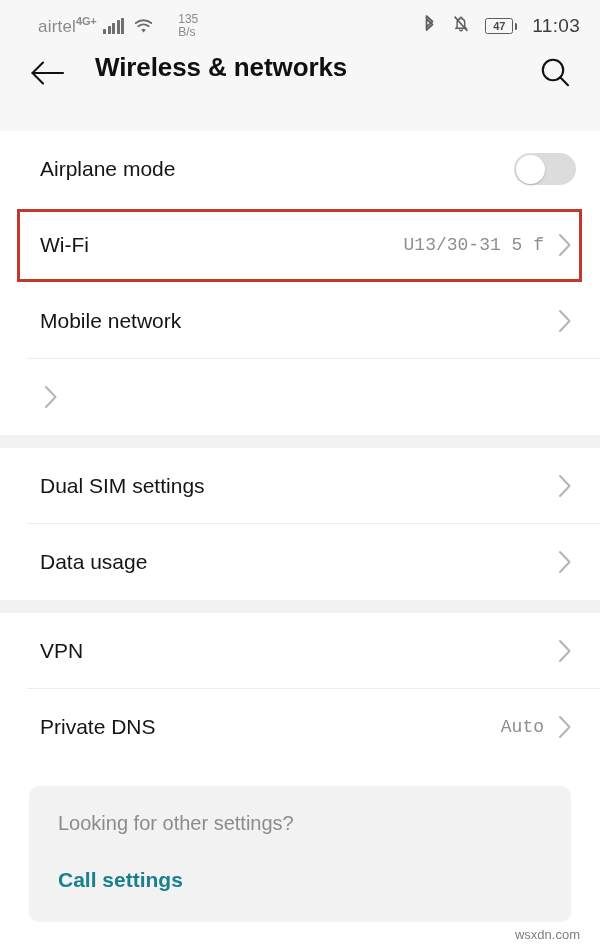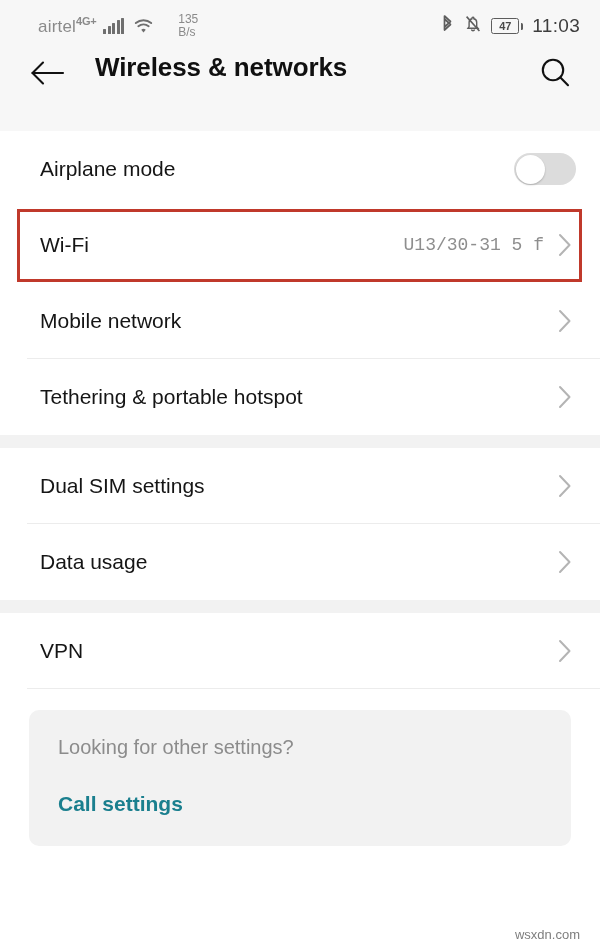--- a/index.html
+++ b/index.html
@@ -66,21 +66,21 @@
   .netspeed {
     font-size: 12px;
     line-height: 13px;
     color: #8a8a8a;
     text-align: left;
     margin-left: 17px;
   }
   .status-right {
     display: flex;
     align-items: center;
-    gap: 9px;
+    gap: 15px;
     color: #5d5d5d;
   }
   .battery {
     display: flex;
     align-items: center;
   }
   .battery-body {
     width: 28px;
     height: 16px;
     border: 1.6px solid #5d5d5d;
@@ -341,21 +341,20 @@
       <span class="row-label">Mobile network</span>
       <span class="chev">
         <svg width="16" height="26" viewBox="0 0 16 26">
           <polyline points="3,3 12.5,13 3,23" fill="none" stroke="#b4b4b4" stroke-width="2" stroke-linecap="round" stroke-linejoin="round"></polyline>
         </svg>
       </span>
       <span class="divider"></span>
     </div>
 
     <div class="row">
-      <span class="row-label">Tethering &amp; portable hotspot</span>
       <span class="chev">
         <svg width="16" height="26" viewBox="0 0 16 26">
           <polyline points="3,3 12.5,13 3,23" fill="none" stroke="#b4b4b4" stroke-width="2" stroke-linecap="round" stroke-linejoin="round"></polyline>
         </svg>
       </span>
     </div>
   </div>
 
   <div class="band"></div>
 
@@ -383,20 +382,29 @@
 
   <div class="group">
     <div class="row">
       <span class="row-label">VPN</span>
       <span class="chev">
         <svg width="16" height="26" viewBox="0 0 16 26">
           <polyline points="3,3 12.5,13 3,23" fill="none" stroke="#b4b4b4" stroke-width="2" stroke-linecap="round" stroke-linejoin="round"></polyline>
         </svg>
       </span>
       <span class="divider"></span>
+    </div>
+    <div class="row">
+      <span class="row-label">Private DNS</span>
+      <span class="row-value">Auto</span>
+      <span class="chev">
+        <svg width="16" height="26" viewBox="0 0 16 26">
+          <polyline points="3,3 12.5,13 3,23" fill="none" stroke="#b4b4b4" stroke-width="2" stroke-linecap="round" stroke-linejoin="round"></polyline>
+        </svg>
+      </span>
     </div>
   </div>
 
   <div class="footer-area">
     <div class="footer-card">
       <div class="footer-question">Looking for other settings?</div>
       <span class="footer-link">Call settings</span>
     </div>
   </div>
 </div>

